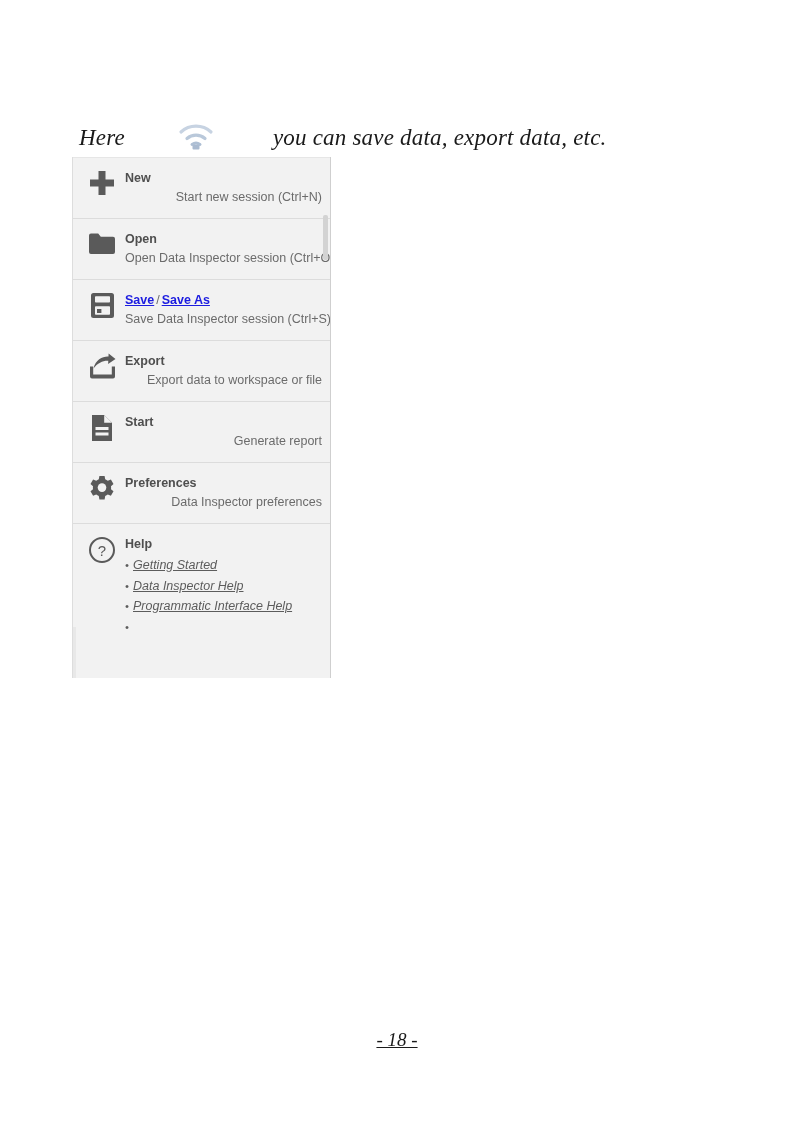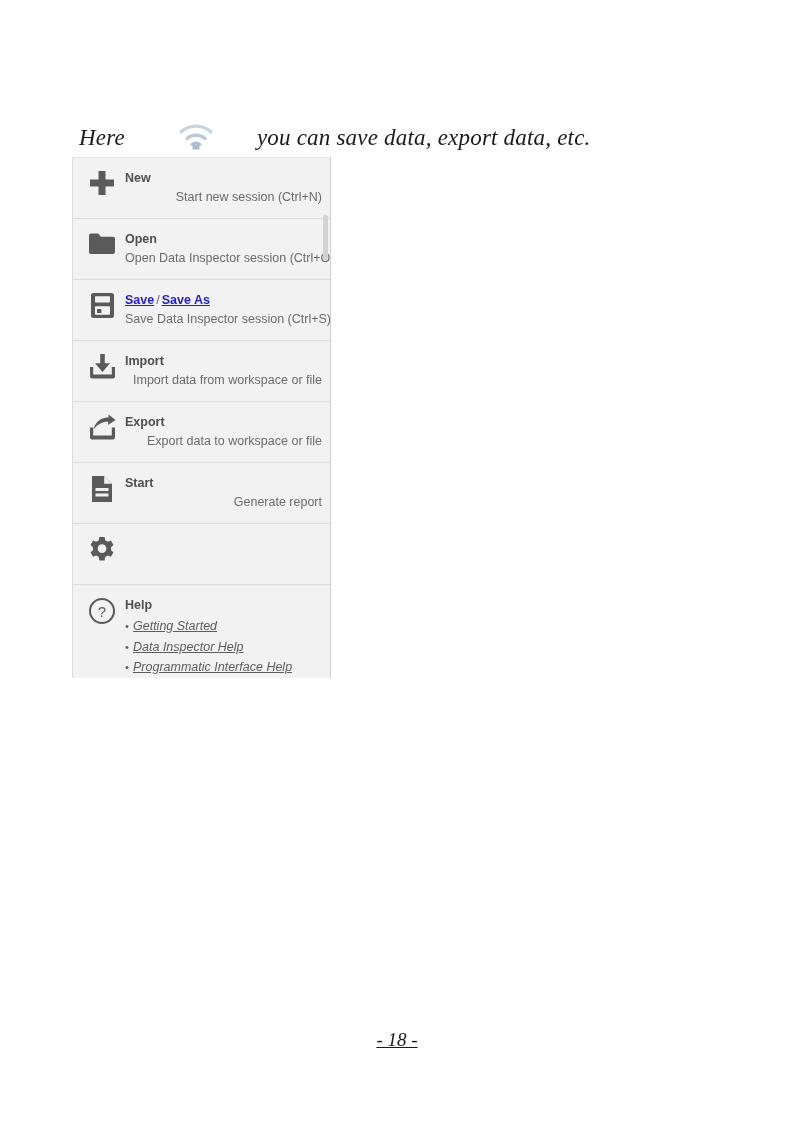--- a/index.html
+++ b/index.html
@@ -26,21 +26,21 @@
     align-items: center;
     font-family: "Liberation Serif", serif;
     font-style: italic;
     font-size: 23px;
     color: #1a1a1a;
     white-space: nowrap;
     letter-spacing: 0.2px;
     gap: 41px;
   }
   .caption-text-a { margin-right: 10px; }
-  .caption-text-b { margin-left: 0; }
+  .caption-text-b { margin-left: 16px; }
 
   .wifi-icon {
     display: inline-block;
     width: 40px;
     height: 30px;
     position: relative;
     vertical-align: middle;
     flex: 0 0 auto;
   }
   .wifi-icon svg { display: block; }
@@ -246,32 +246,20 @@
       </svg>
     </div>
     <div class="mi-text">
       <div class="save-links">
         <a href="#">Save</a><span class="save-sep">/</span><a href="#">Save As</a>
       </div>
       <div class="mi-sub">Save Data Inspector session (Ctrl+S)</div>
     </div>
   </div>
 
-  <div class="menu-item">
-    <div class="mi-icon">
-      <svg width="29" height="27" viewBox="0 0 29 27" xmlns="http://www.w3.org/2000/svg">
-        <path class="icon-gray" d="M12.2 1 h4.6 v9.2 h5.2 L14.5 19 L7 10.2 h5.2 z"></path>
-        <path class="icon-gray" d="M2 14 h3.2 v7.4 h18.6 V14 H27 v9.6 a2 2 0 0 1 -2 2 H4 a2 2 0 0 1 -2 -2 z"></path>
-      </svg>
-    </div>
-    <div class="mi-text">
-      <div class="mi-title">Import</div>
-      <div class="mi-sub">Import data from workspace or file</div>
-    </div>
-  </div>
 
   <div class="menu-item">
     <div class="mi-icon">
       <svg width="29" height="27" viewBox="0 0 29 27" xmlns="http://www.w3.org/2000/svg">
         <path class="icon-gray" d="M5.5 15.5 C7.5 6.5 15 3.2 20.5 3.6 l0.1 -3.1 L27.5 6 l-7.4 5 l0.2 -3.2 C15.5 7.4 9.5 9.8 5.5 15.5 z"></path>
         <path class="icon-gray" d="M2 13.5 h3.2 v7.9 h18.6 v-7.9 H27 v10.1 a2 2 0 0 1 -2 2 H4 a2 2 0 0 1 -2 -2 z"></path>
       </svg>
     </div>
     <div class="mi-text">
       <div class="mi-title">Export</div>
@@ -293,20 +281,24 @@
       <div class="mi-sub">Generate report</div>
     </div>
   </div>
 
   <div class="menu-item">
     <div class="mi-icon">
       <svg width="28" height="28" viewBox="0 0 28 28" xmlns="http://www.w3.org/2000/svg">
         <path class="icon-gray" d="M11.4 1 h5.2 l0.6 3.3 a9.6 9.6 0 0 1 2.6 1.5 l3.1 -1.2 l2.6 4.5 l-2.5 2.1 a9.6 9.6 0 0 1 0 3 l2.5 2.1 l-2.6 4.5 l-3.1 -1.2 a9.6 9.6 0 0 1 -2.6 1.5 l-0.6 3.3 h-5.2 l-0.6 -3.3 a9.6 9.6 0 0 1 -2.6 -1.5 l-3.1 1.2 l-2.6 -4.5 l2.5 -2.1 a9.6 9.6 0 0 1 0 -3 l-2.5 -2.1 l2.6 -4.5 l3.1 1.2 a9.6 9.6 0 0 1 2.6 -1.5 z"></path>
         <circle cx="14" cy="12.6" r="4.3" fill="#f2f2f2"></circle>
       </svg>
+    </div>
+    <div class="mi-text">
+      <div class="mi-title">Preferences</div>
+      <div class="mi-sub">Data Inspector preferences</div>
     </div>
   </div>
 
   <div class="menu-item no-border">
     <div class="mi-icon">
       <svg width="28" height="28" viewBox="0 0 28 28" xmlns="http://www.w3.org/2000/svg">
         <circle cx="14" cy="14" r="12" fill="none" stroke="#5a5a5a" stroke-width="2"></circle>
         <text x="14" y="20" font-family="Liberation Sans, sans-serif" font-size="15" fill="#5a5a5a" text-anchor="middle">?</text>
       </svg>
     </div>

